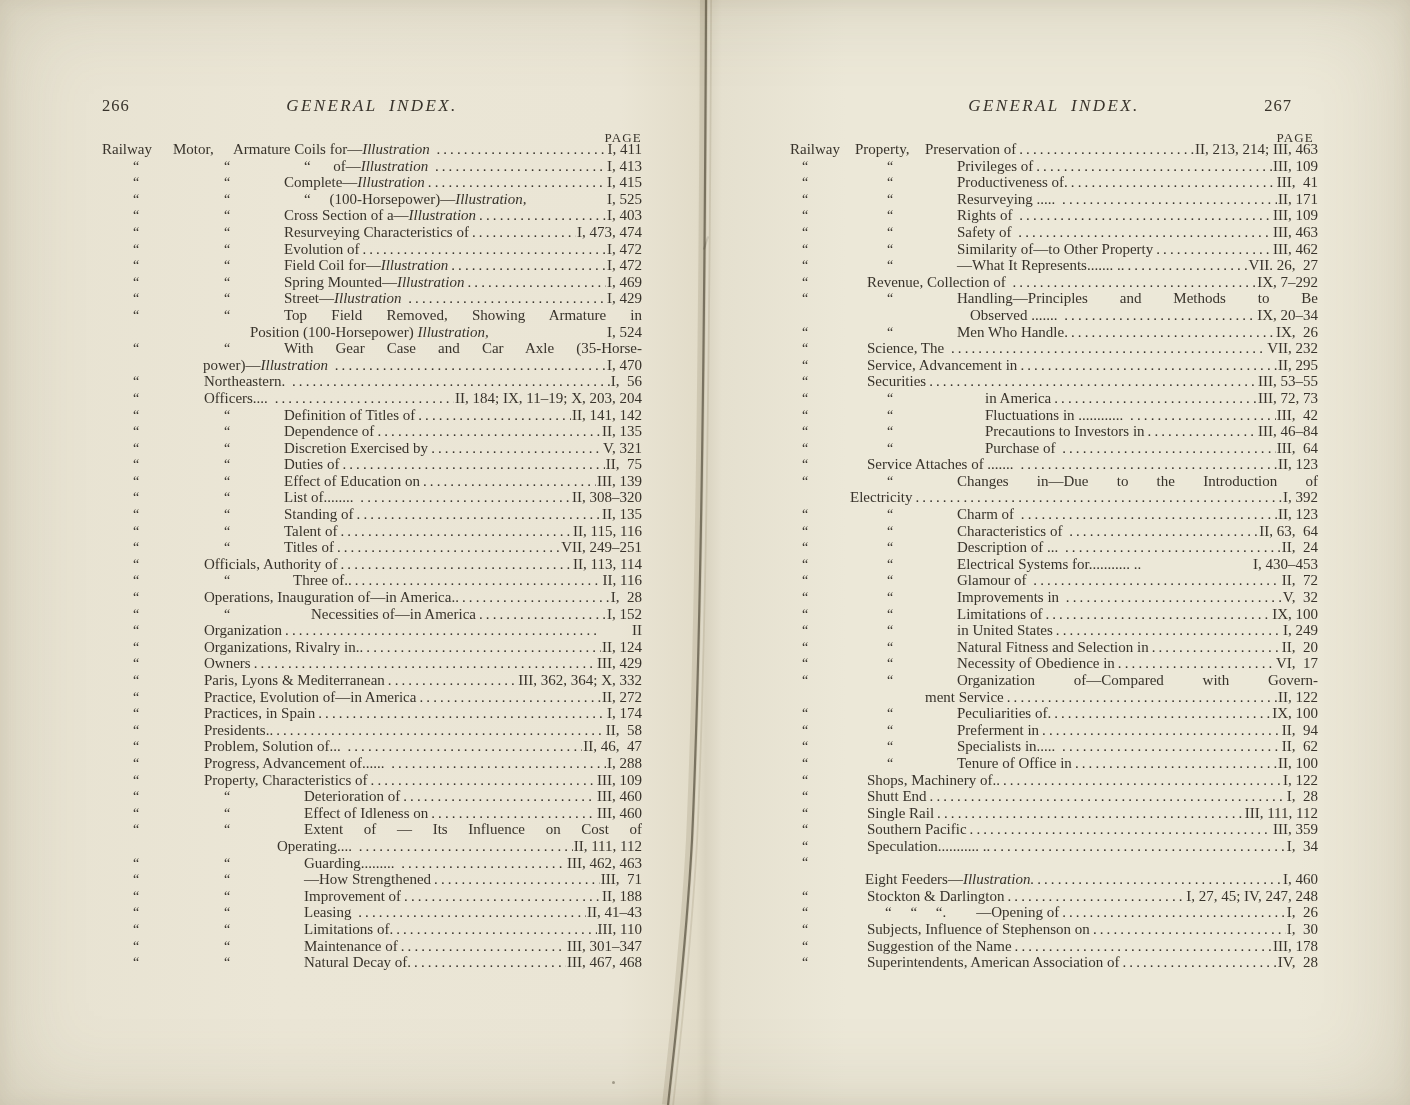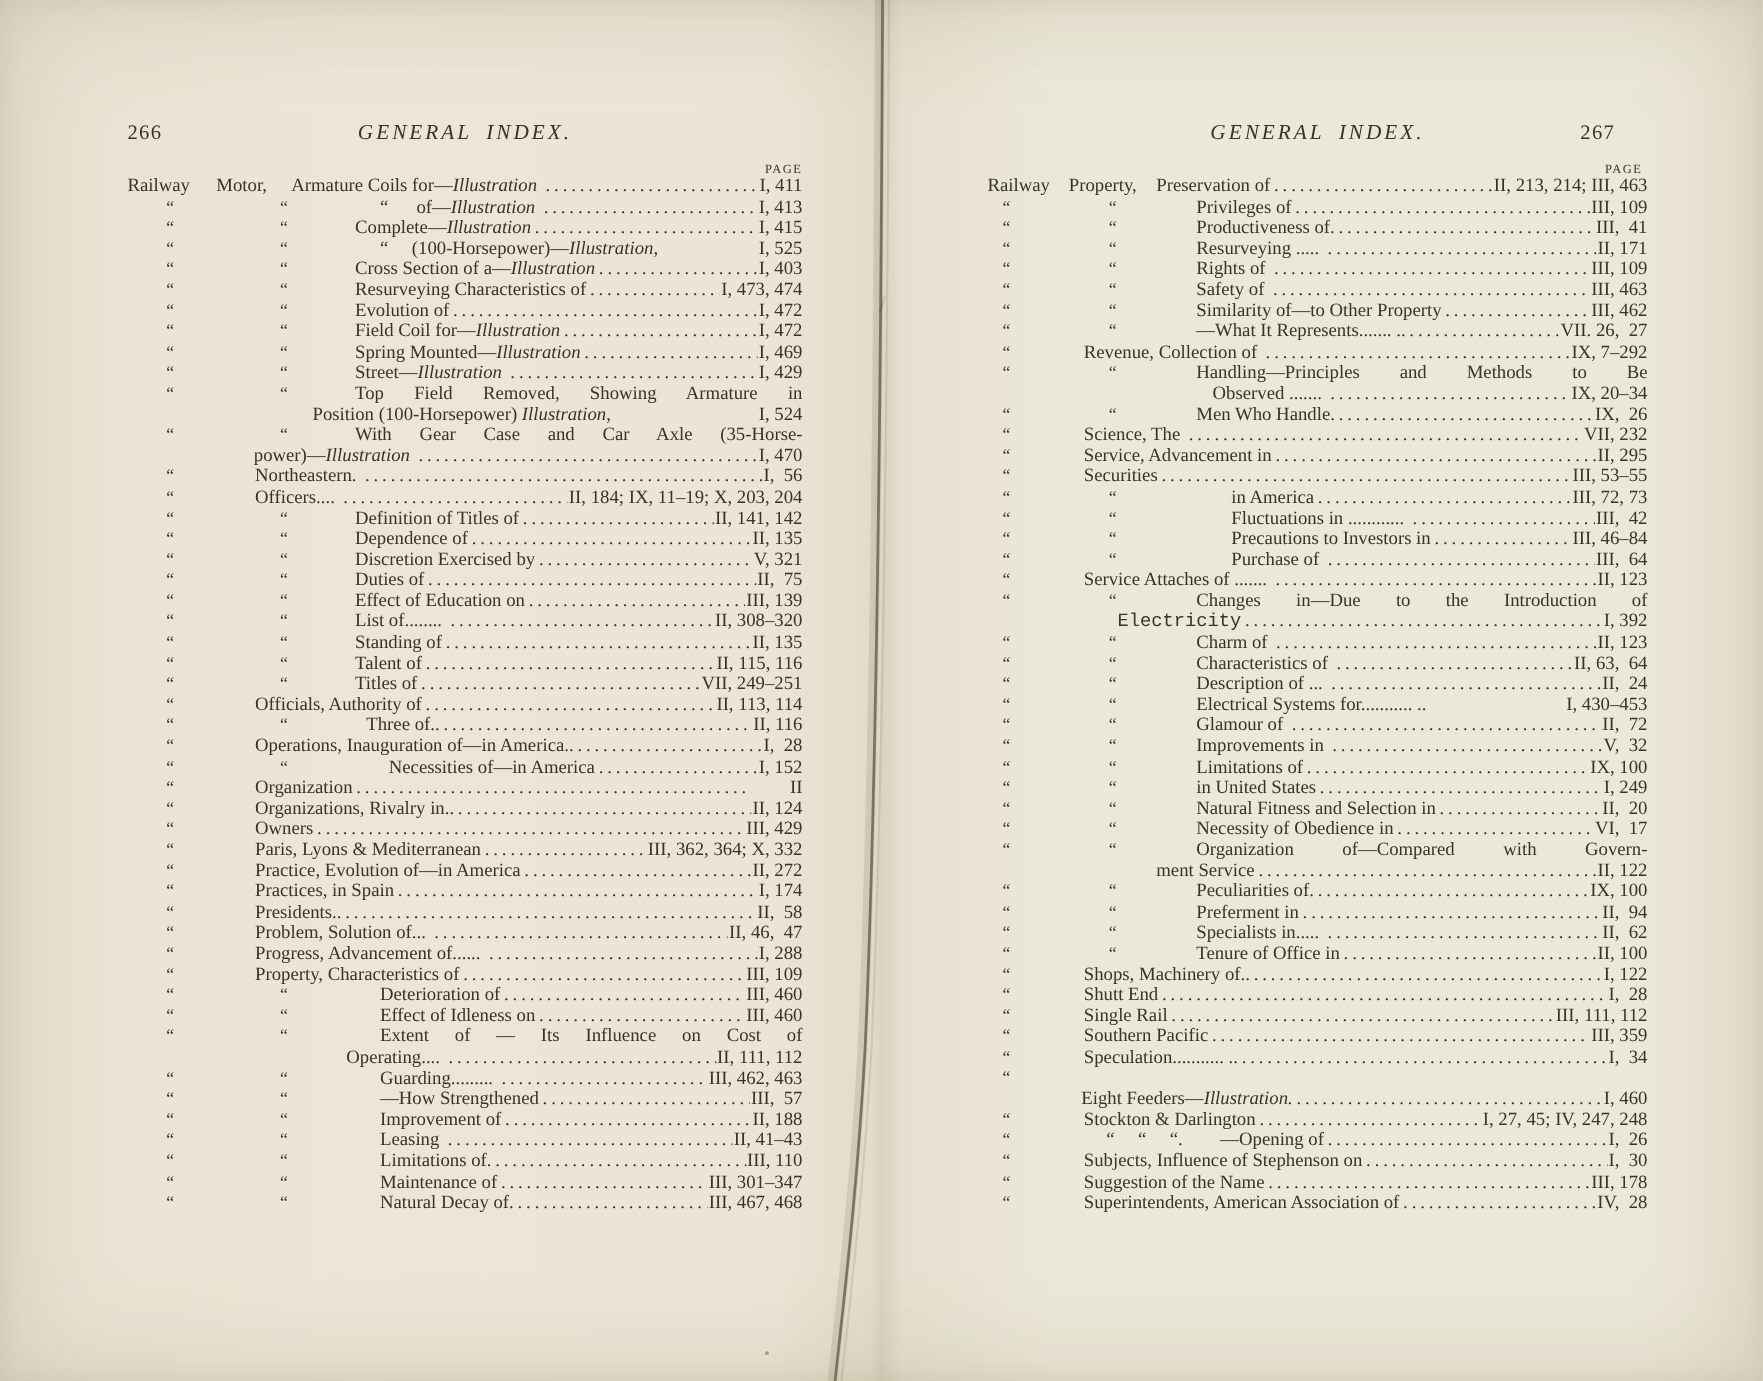--- a/index.html
+++ b/index.html
@@ -14,21 +14,21 @@
   .content{position:absolute;top:0;}
   #pgL .content{left:102px;width:540px;}
   #pgR .content{left:84px;width:528px;}
 
   .pg-head{position:absolute;top:96px;left:0;right:0;height:22px;text-align:center;}
   .pg-num{position:absolute;top:0;font-size:16.5px;letter-spacing:1px;}
   #pgL .pg-num{left:0;}
   #pgR .pg-num{right:26px;}
   .pg-title{font-style:italic;font-size:17px;letter-spacing:2.4px;word-spacing:5px;}
 
-  .col-label{position:absolute;top:130px;font-size:10px;letter-spacing:1.2px;}
+  .col-label{position:absolute;top:130px;font-size:13px;letter-spacing:1.2px;}
   #pgL .col-label{right:0;}
   #pgR .col-label{right:4px;}
 
   .rows{position:absolute;top:141px;left:0;right:0;font-size:15px;line-height:16.6px;}
   .row{display:flex;align-items:baseline;height:16.6px;}
   .c1{flex:0 0 auto;white-space:pre;}
   .c2{flex:0 0 auto;white-space:pre;}
   #pgL .c1{min-width:71px;}
   #pgL .c2{min-width:60px;}
   #pgR .c1{min-width:65px;}
@@ -347,21 +347,21 @@
               <span class="c2 ditto">“</span>
               <span class="t" style="padding-left: 20px;"><span>Guarding......... </span></span>
               <span class="lead">........................................................................................................................</span>
               <span class="r">III, 462, 463</span>
             </div>
             <div class="row">
               <span class="c1 ditto">“</span>
               <span class="c2 ditto">“</span>
               <span class="t" style="padding-left: 20px;"><span>—How Strengthened</span></span>
               <span class="lead">........................................................................................................................</span>
-              <span class="r">III,  57</span>
+              <span class="r">III,  71</span>
             </div>
             <div class="row">
               <span class="c1 ditto">“</span>
               <span class="c2 ditto">“</span>
               <span class="t" style="padding-left: 20px;"><span>Improvement of</span></span>
               <span class="lead">........................................................................................................................</span>
               <span class="r">II, 188</span>
             </div>
             <div class="row">
               <span class="c1 ditto">“</span>
@@ -533,21 +533,21 @@
               <span class="t"><span>Service Attaches of ....... </span></span>
               <span class="lead">........................................................................................................................</span>
               <span class="r">II, 123</span>
             </div>
             <div class="row just">
               <span class="c1 ditto">“</span>
               <span class="c2 ditto">“</span>
               <span class="t"><span>Changes  in—Due  to  the  Introduction  of</span></span>
             </div>
             <div class="row cont">
-              <span class="t" style="margin-left: 104px; font-family: Liberation Mono, monospace;"><span>Electricity</span></span>
+              <span class="t" style="margin-left: 60px;"><span>Electricity</span></span>
               <span class="lead">........................................................................................................................</span>
               <span class="r">I, 392</span>
             </div>
             <div class="row">
               <span class="c1 ditto">“</span>
               <span class="c2 ditto">“</span>
               <span class="t"><span>Charm of </span></span>
               <span class="lead">........................................................................................................................</span>
               <span class="r">II, 123</span>
             </div>

